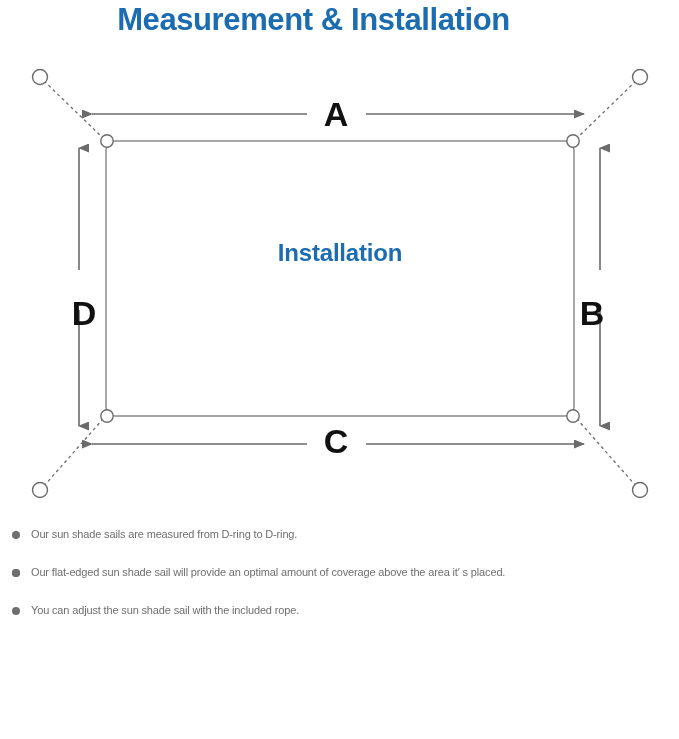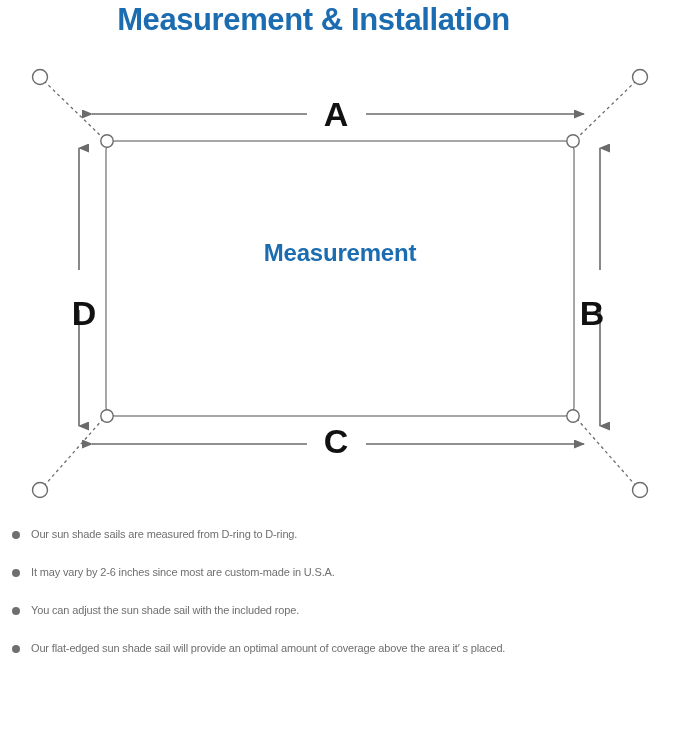--- a/index.html
+++ b/index.html
@@ -201,34 +201,33 @@
       <line x1="600" y1="262" x2="600" y2="378" marker-end="url(#ah-down)"></line>
     </g>
   </svg>
 
   <div class="dim-label" id="label-a">A</div>
   <div class="dim-label" id="label-b">B</div>
   <div class="dim-label" id="label-c">C</div>
   <div class="dim-label" id="label-d">D</div>
 
   <div id="center-caption">
-    <div id="center-title">Measurement</div>
+    <div id="center-title">Installation</div>
   </div>
 </div>
 
 <div id="notes">
   <div class="note-item">
     <span class="note-bullet"></span>
     <span>Our sun shade sails are measured from D-ring to D-ring.</span>
   </div>
   <div class="note-item">
     <span class="note-bullet"></span>
-    <span>It may vary by 2-6 inches since most are custom-made in U.S.A.</span>
+  </div>
+  <div class="note-item">
+    <span class="note-bullet"></span>
+    <span>Our flat-edged sun shade sail will provide an optimal amount of coverage above the area it′ s placed.</span>
   </div>
   <div class="note-item">
     <span class="note-bullet"></span>
     <span>You can adjust the sun shade sail with the included rope.</span>
   </div>
-  <div class="note-item">
-    <span class="note-bullet"></span>
-    <span>Our flat-edged sun shade sail will provide an optimal amount of coverage above the area it′ s placed.</span>
-  </div>
 </div>
 
 </body></html>

